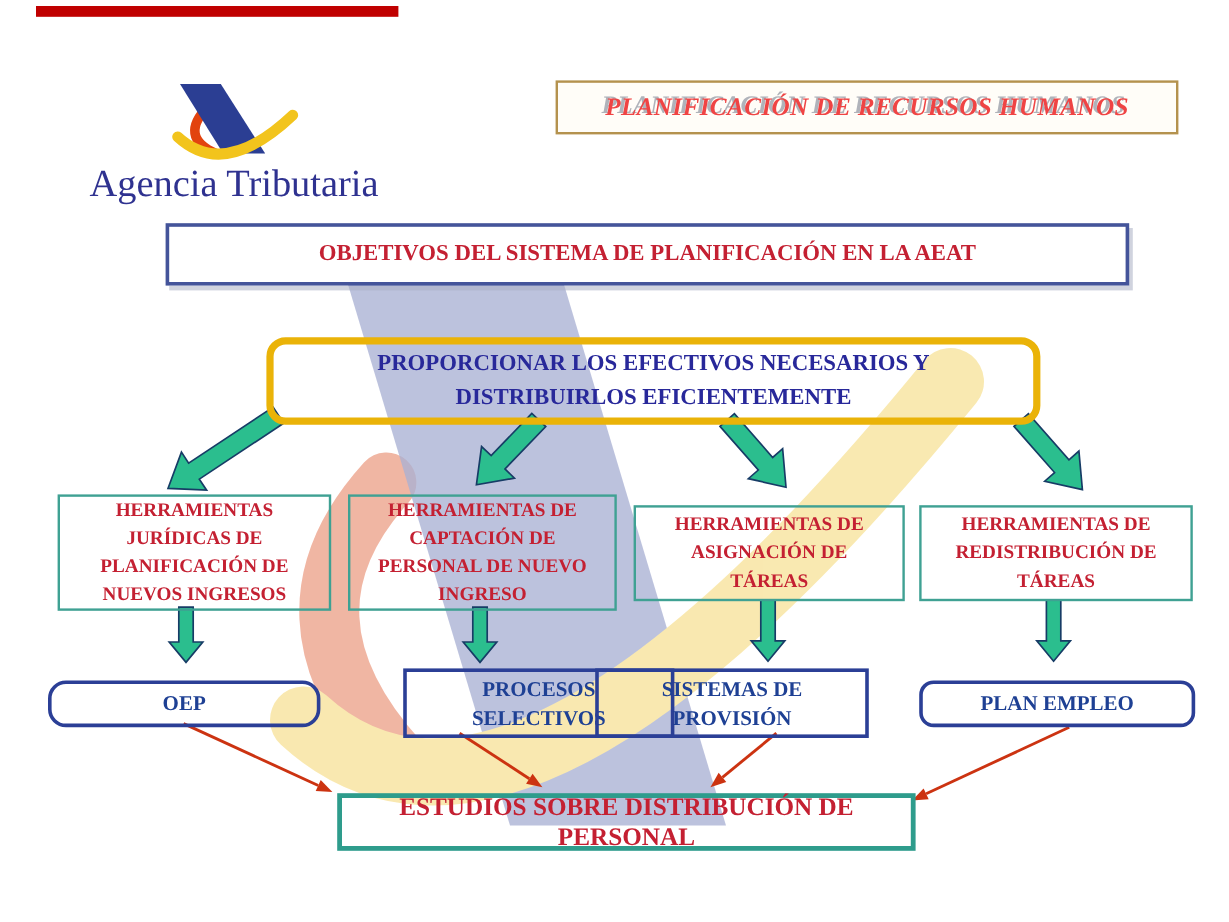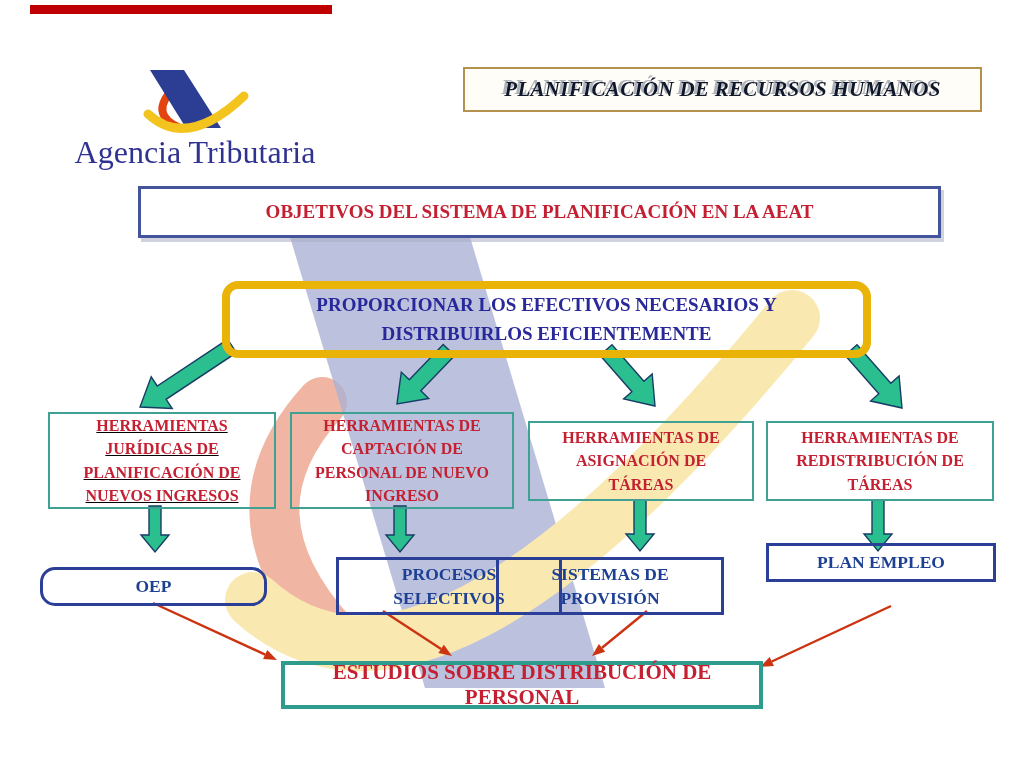--- a/index.html
+++ b/index.html
@@ -8,43 +8,43 @@
   .abs{position:absolute;}
   .center{display:flex;align-items:center;justify-content:center;text-align:center;}
   .prewrap{white-space:pre-line;}
   
   #top-bar{left:30px;top:5px;width:302px;height:9px;background:#C00000;}
   
   #logo-svg{left:140px;top:58px;}
   #brand-text{left:72px;top:134px;width:246px;font-size:32px;color:#2F3290;text-align:center;}
   
   #header-banner{left:463px;top:67px;width:515px;height:41px;border:2px solid #B4924E;background:#fffdf8;}
-  #header-banner span{font-weight:bold;font-style:italic;font-size:21px;letter-spacing:.3px;color:#0f172a;
+  #header-banner span{font-weight:bold;font-style:italic;font-size:21px;letter-spacing:.3px;color:#ef4444;
       text-shadow:-3px -2px 0 #b0b3ba;}
   
   #slide-title{left:138px;top:186px;width:797px;height:46px;border:3px solid #44549A;
       box-shadow:3px 4px 0 rgba(170,175,195,.55);background:transparent;}
   #slide-title span{font-weight:bold;font-size:19px;color:#C42032;}
   
-  #root-box{left:222px;top:281px;width:633px;height:61px;border:8px solid #eab308;border-radius:16px;}
+  #root-box{left:222px;top:281px;width:633px;height:61px;border:6px solid #eab308;border-radius:16px;}
   #root-box span{font-weight:bold;font-size:19px;line-height:1.5;color:#28289A;max-width:520px;}
   
   .tool-box{border:2px solid #3FA193;background:transparent;}
   .tool-box span{font-weight:bold;font-size:16px;line-height:1.45;color:#C42032;}
-  #tool-1{left:48px;top:412px;width:224px;height:93px;text-decoration:underline;}
+  #tool-1{left:48px;top:412px;width:224px;height:93px;}
   #tool-2{left:290px;top:412px;width:220px;height:93px;}
   #tool-3{left:528px;top:421px;width:222px;height:76px;}
   #tool-4{left:766px;top:421px;width:224px;height:76px;}
   
   .inst-box{border:3px solid #2B3F96;background:transparent;}
   .inst-box span{font-weight:bold;font-size:17.5px;line-height:1.4;color:#1E4094;}
   #inst-1{left:40px;top:567px;width:221px;height:33px;border-radius:15px;}
   #inst-2{left:290px;top:557px;width:220px;height:52px;margin-left:46px;}
   #inst-3{left:496px;top:557px;width:222px;height:52px;}
-  #inst-4{left:766px;top:543px;width:224px;height:33px;}
+  #inst-4{left:766px;top:567px;width:224px;height:33px;border-radius:12px;}
   
   #footer-box{left:281px;top:661px;width:474px;height:40px;border:4px solid #2E9C8C;}
   #footer-box span{font-weight:bold;font-size:21px;color:#C42032;}
   
   #watermark-svg{left:0;top:0;z-index:0;pointer-events:none;}
   #arrow-layer{left:0;top:0;z-index:1;pointer-events:none;}
   .box-layer{z-index:2;}
 </style>
 </head>
 <body>

